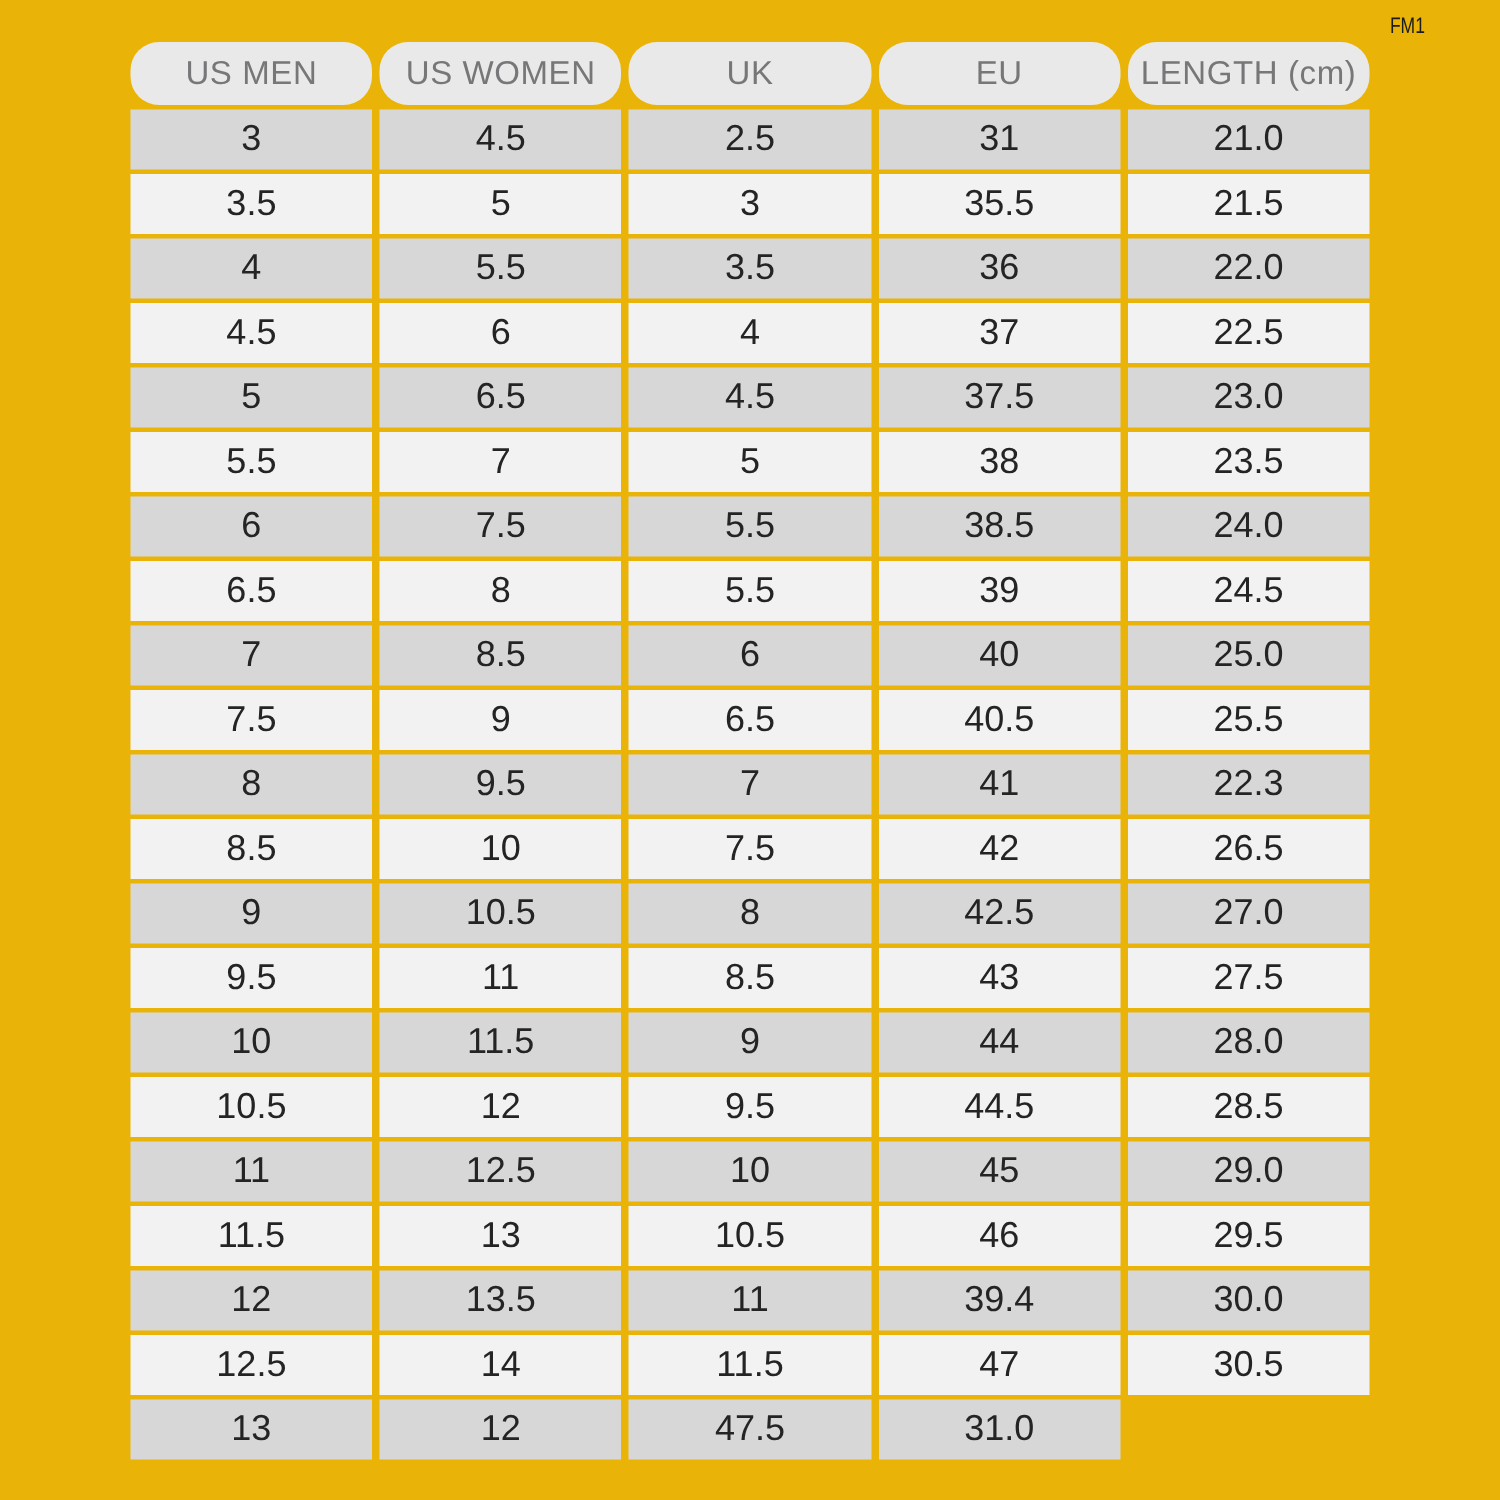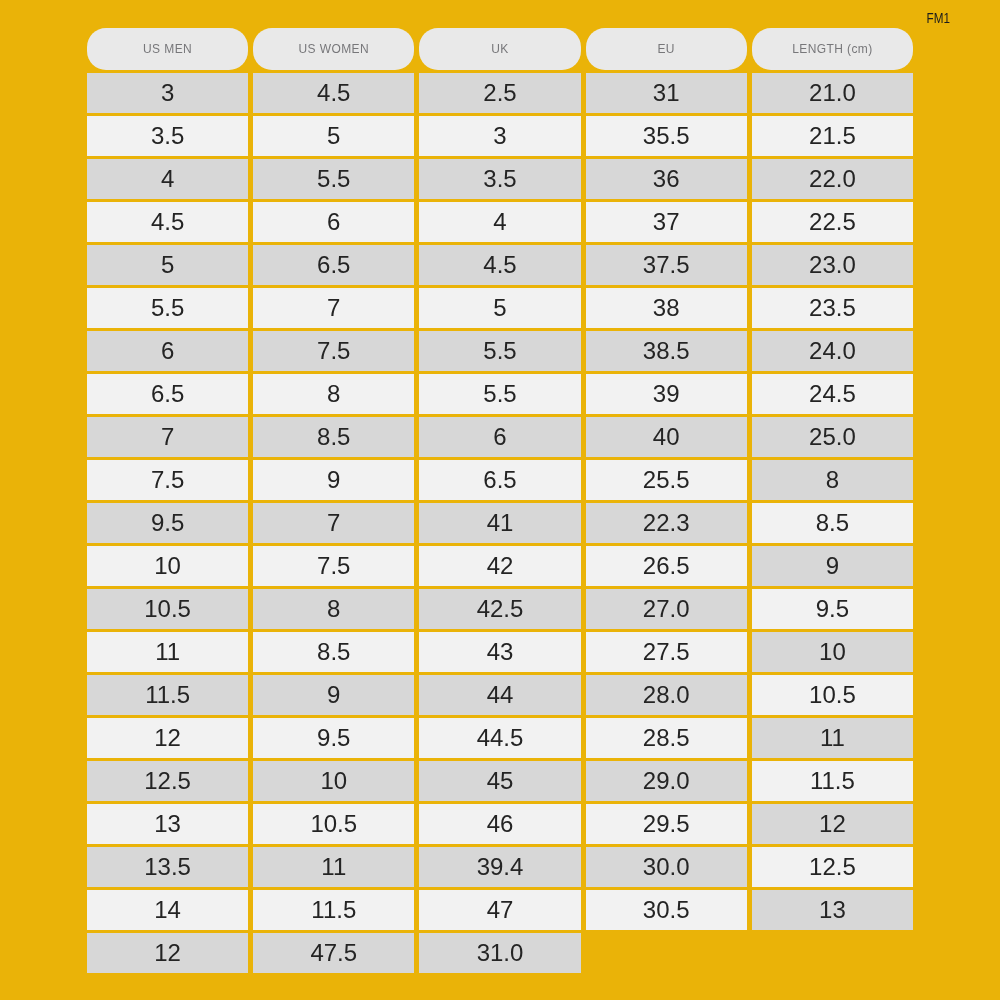--- a/index.html
+++ b/index.html
@@ -41,21 +41,21 @@
   }
   .cell {
     display: flex;
     align-items: center;
     justify-content: center;
     white-space: nowrap;
   }
   .cell.header {
     background: #e9e9e9;
     color: #77777a;
-    font-size: 12px;
+    font-size: 22px;
     letter-spacing: 0.4px;
     border-radius: 19px;
   }
   .cell.dark {
     background: #d7d7d7;
     color: #242424;
     font-size: 24px;
   }
   .cell.light {
     background: #f2f2f2;
@@ -115,20 +115,21 @@
       <div class="cell light">39</div>
       <div class="cell light">24.5</div>
       <div class="cell dark">7</div>
       <div class="cell dark">8.5</div>
       <div class="cell dark">6</div>
       <div class="cell dark">40</div>
       <div class="cell dark">25.0</div>
       <div class="cell light">7.5</div>
       <div class="cell light">9</div>
       <div class="cell light">6.5</div>
+      <div class="cell light">40.5</div>
       <div class="cell light">25.5</div>
       <div class="cell dark">8</div>
       <div class="cell dark">9.5</div>
       <div class="cell dark">7</div>
       <div class="cell dark">41</div>
       <div class="cell dark">22.3</div>
       <div class="cell light">8.5</div>
       <div class="cell light">10</div>
       <div class="cell light">7.5</div>
       <div class="cell light">42</div>

